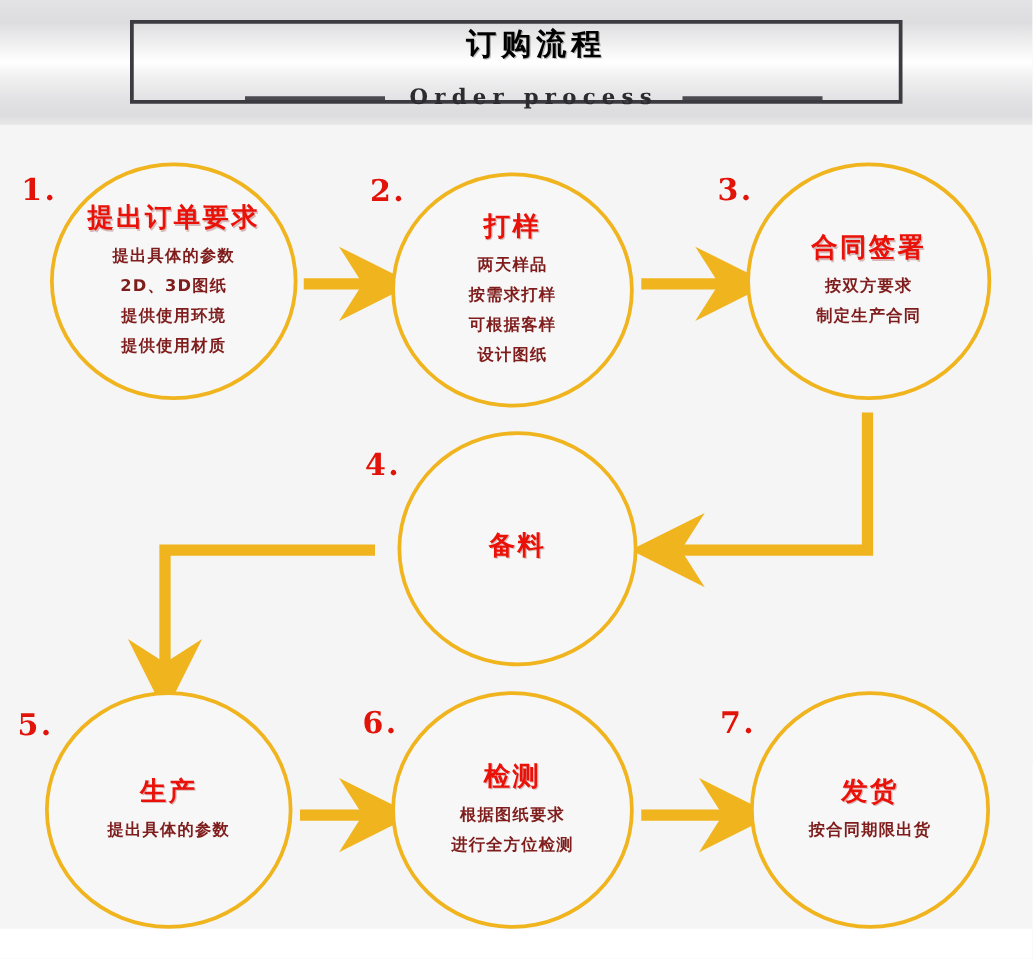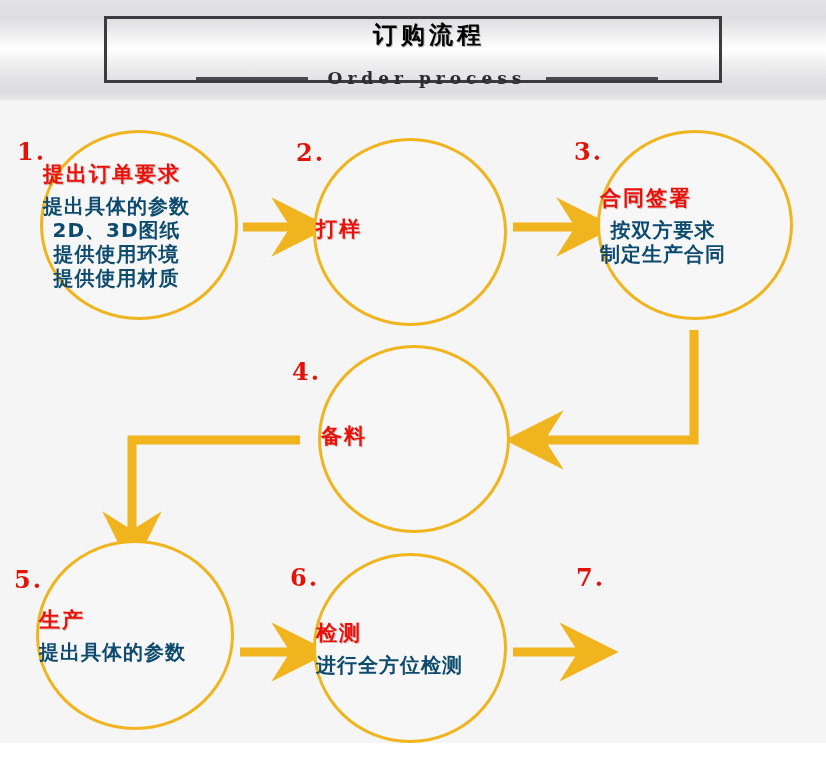--- a/index.html
+++ b/index.html
@@ -95,56 +95,56 @@
   }
 
   
   .node {
     position: absolute;
     border-radius: 50%;
     border: 3px solid #f0b41e;
     background: #f7f7f7;
     display: flex;
     flex-direction: column;
-    align-items: flex-start;
+    align-items: center;
     justify-content: center;
     text-align: center;
   }
   .node .node-title {
     color: #ea1108;
     font-weight: bold;
     font-size: 21px;
     letter-spacing: 2px;
     margin-bottom: 6px;
     text-shadow: 1px 1px 0 rgba(120,0,0,0.25);
   }
   .node .node-lines {
-    color: #0c4a6e;
-    font-weight: bold;
-    font-size: 20px;
+    color: #7f1d1d;
+    font-weight: bold;
+    font-size: 13px;
     line-height: 24px;
     letter-spacing: 1px;
   }
   .node .node-lines div { white-space: nowrap; }
 
   .step-num {
     position: absolute;
     color: #e21309;
     font-family: "DejaVu Serif", "Liberation Serif", serif;
     font-size: 24px;
     font-weight: bold;
     letter-spacing: 2px;
   }
 
   
   #node1 { left: 40px;  top: 130px; width: 198px; height: 190px; }
   #node2 { left: 313px; top: 138px; width: 194px; height: 188px; }
   #node3 { left: 597px; top: 130px; width: 196px; height: 190px; }
   #node4 { left: 318px; top: 345px; width: 192px; height: 188px; }
-  #node5 { left: 36px;  top: 540px; width: 198px; height: 190px; }
+  #node5 { left: 36px;  top: 553px; width: 198px; height: 190px; }
   #node6 { left: 313px; top: 553px; width: 194px; height: 190px; }
   #node7 { left: 600px; top: 553px; width: 192px; height: 190px; }
 
   #num1 { left: 17px;  top: 137px; }
   #num2 { left: 296px; top: 138px; }
   #num3 { left: 574px; top: 137px; }
   #num4 { left: 292px; top: 357px; }
   #num5 { left: 14px;  top: 565px; }
   #num6 { left: 290px; top: 563px; }
   #num7 { left: 576px; top: 563px; }
@@ -218,20 +218,26 @@
     <div class="node-lines">
         <div>提出具体的参数</div>
         <div>2D、3D图纸</div>
         <div>提供使用环境</div>
         <div>提供使用材质</div>
       </div>
   </div>
 
   <div class="node" id="node2">
     <div class="node-title">打样</div>
+    <div class="node-lines">
+        <div>两天样品</div>
+        <div>按需求打样</div>
+        <div>可根据客样</div>
+        <div>设计图纸</div>
+      </div>
   </div>
 
   <div class="node" id="node3">
     <div class="node-title">合同签署</div>
     <div class="node-lines">
         <div>按双方要求</div>
         <div>制定生产合同</div>
       </div>
   </div>
 
@@ -242,18 +248,25 @@
   <div class="node" id="node5">
     <div class="node-title">生产</div>
     <div class="node-lines">
         <div>提出具体的参数</div>
       </div>
   </div>
 
   <div class="node" id="node6">
     <div class="node-title">检测</div>
     <div class="node-lines">
+        <div>根据图纸要求</div>
         <div>进行全方位检测</div>
       </div>
   </div>
 
+  <div class="node" id="node7">
+    <div class="node-title">发货</div>
+    <div class="node-lines">
+        <div>按合同期限出货</div>
+      </div>
+  </div>
 
 </div>
 
 </body></html>

